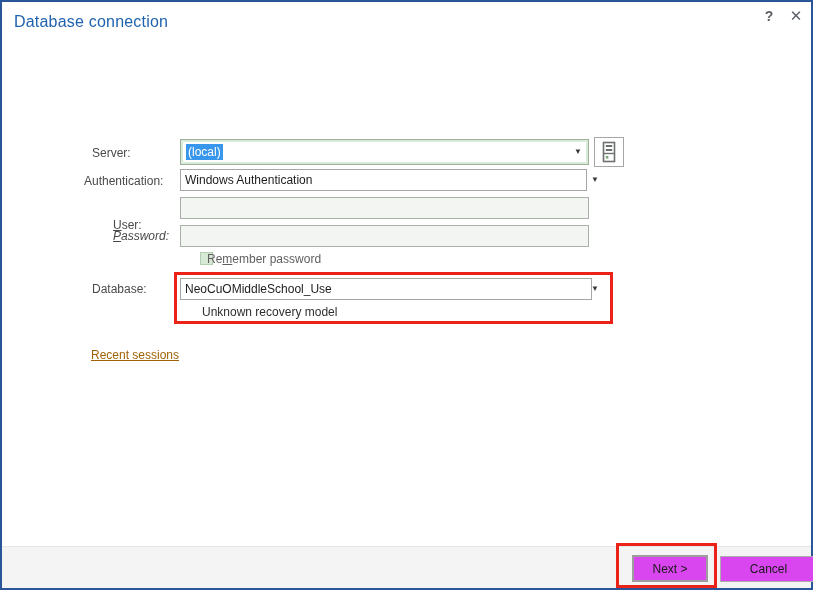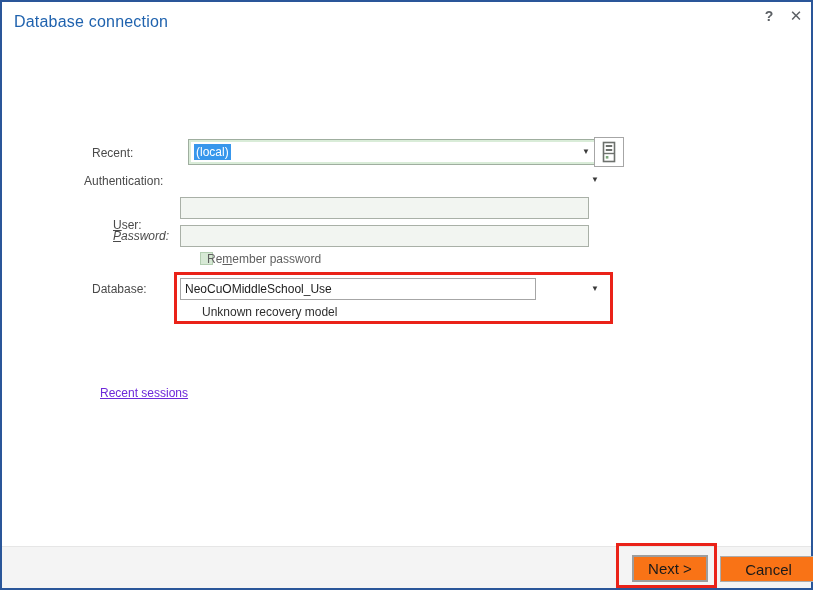--- a/index.html
+++ b/index.html
@@ -39,21 +39,21 @@
   .combo-field {
     position: absolute;
     background: #ffffff;
     border: 1px solid #a6a6a6;
     display: flex; align-items: center;
     padding: 0 4px;
     color: #1c1c1c;
     overflow: hidden;
   }
   .server-field {
-    left: 188px; top: 139px; width: 409px; height: 26px;
+    left: 180px; top: 139px; width: 409px; height: 26px;
     border: 1px solid #9fae9f;
     box-shadow: inset 0 0 0 2px #d9ecd8;
     padding-left: 5px;
   }
   .selected-text {
     background: #3897ec; color: #ffffff;
     padding: 1px 2px;
   }
   .arrow {
     font-size: 8px; color: #3a3a3a; line-height: 1;
@@ -63,21 +63,21 @@
 
   .browse-btn {
     position: absolute; left: 594px; top: 137px;
     width: 30px; height: 30px;
     background: #ffffff; border: 1px solid #a6a6a6;
     display: flex; align-items: center; justify-content: center;
     cursor: pointer;
   }
 
   .auth-field { left: 180px; top: 169px; width: 407px; height: 22px; }
-  .db-field   { left: 180px; top: 278px; width: 356px; height: 22px; align-items: center; }
+  .db-field   { left: 180px; top: 278px; width: 412px; height: 22px; align-items: center; }
 
   .text-input {
     position: absolute; left: 180px; width: 409px; height: 22px;
     background: #f2f5f1;
     border: 1px solid #a9b0a7;
     font-family: "Liberation Sans", "DejaVu Sans", sans-serif;
     font-size: 12px; padding: 0 4px; color: #3d3d3d;
   }
   .user-input { top: 197px; }
   .pass-input { top: 225px; }
@@ -91,35 +91,35 @@
     position: absolute; left: 207px; top: 252px;
     color: #5f5f5f;
   }
 
   .db-status {
     position: absolute; left: 202px; top: 305px;
     color: #2f2f2f;
   }
 
   .link {
-    position: absolute; left: 100px; top: 348px;
-    color: #6d28d9; text-decoration: underline; cursor: pointer; margin-top: 38px;
+    position: absolute; left: 91px; top: 348px;
+    color: #a16207; text-decoration: underline; cursor: pointer;
   }
 
   .footer {
     position: absolute; left: 2px; top: 546px;
     width: 809px; height: 42px;
     background: #f4f4f4;
     border-top: 1px solid #e6e6e6;
   }
   .btn {
     position: absolute;
-    background: #f97316;
+    background: #d946ef;
     font-family: "Liberation Sans", "DejaVu Sans", sans-serif;
-    font-size: 15px; color: #1a1a1a;
+    font-size: 12px; color: #1a1a1a;
     display: flex; align-items: center; justify-content: center;
     cursor: pointer;
   }
   .btn-next {
     left: 632px; top: 555px; width: 76px; height: 27px;
     border: 2px solid #9d9d9d;
   }
   .btn-cancel {
     left: 720px; top: 556px; width: 97px; height: 26px;
     border: 1px solid #acacac;
@@ -139,38 +139,41 @@
 </head>
 <body>
 
 <div class="dialog">
 
   <div class="title">Database connection</div>
 
   <div class="winicon help">?</div>
   <div class="winicon close">✕</div>
 
-  <div class="form-label" style="left:92px; top:146px;">Recent:</div>
+  <div class="form-label" style="left:92px; top:146px;">Server:</div>
   <div class="combo-field server-field">
     <span class="selected-text">(local)</span>
     <span class="arrow inside">▼</span>
   </div>
   <div class="browse-btn">
     <span>
       <svg class="server-icon-svg" width="16" height="22" viewBox="0 0 16 22">
         <rect x="2.5" y="1.5" width="11" height="19" fill="none" stroke="#6d716d" stroke-width="1.6"></rect>
         <rect x="4.8" y="4" width="6.4" height="2" fill="#6d716d"></rect>
         <rect x="4.8" y="8" width="6.4" height="2" fill="#6d716d"></rect>
         <line x1="3" y1="12.5" x2="13" y2="12.5" stroke="#6d716d" stroke-width="1.4"></line>
         <rect x="4.8" y="15" width="2.6" height="2.6" fill="#7fa97d"></rect>
       </svg>
     </span>
   </div>
 
   <div class="form-label" style="left:84px; top:174px;">Authentication:</div>
+  <div class="combo-field auth-field">
+    <span>Windows Authentication</span>
+  </div>
   <span class="arrow outside" style="left:589px; top:176px;">▼</span>
 
   <div class="form-label" style="left:113px; top:218px;"><span></span><span class="accesskey">U</span><span>ser:</span></div>
   <input class="text-input user-input" type="text" disabled="" style="">
 
   <div class="form-label" style="left:113px; top:229px;font-style:italic;"><span></span><span class="accesskey">P</span><span>assword:</span></div>
   <input class="text-input pass-input" type="password" disabled="" style="">
 
   <div class="checkbox"></div>
   <div class="checkbox-label"><span>Re</span><span class="accesskey">m</span><span>ember password</span></div>

